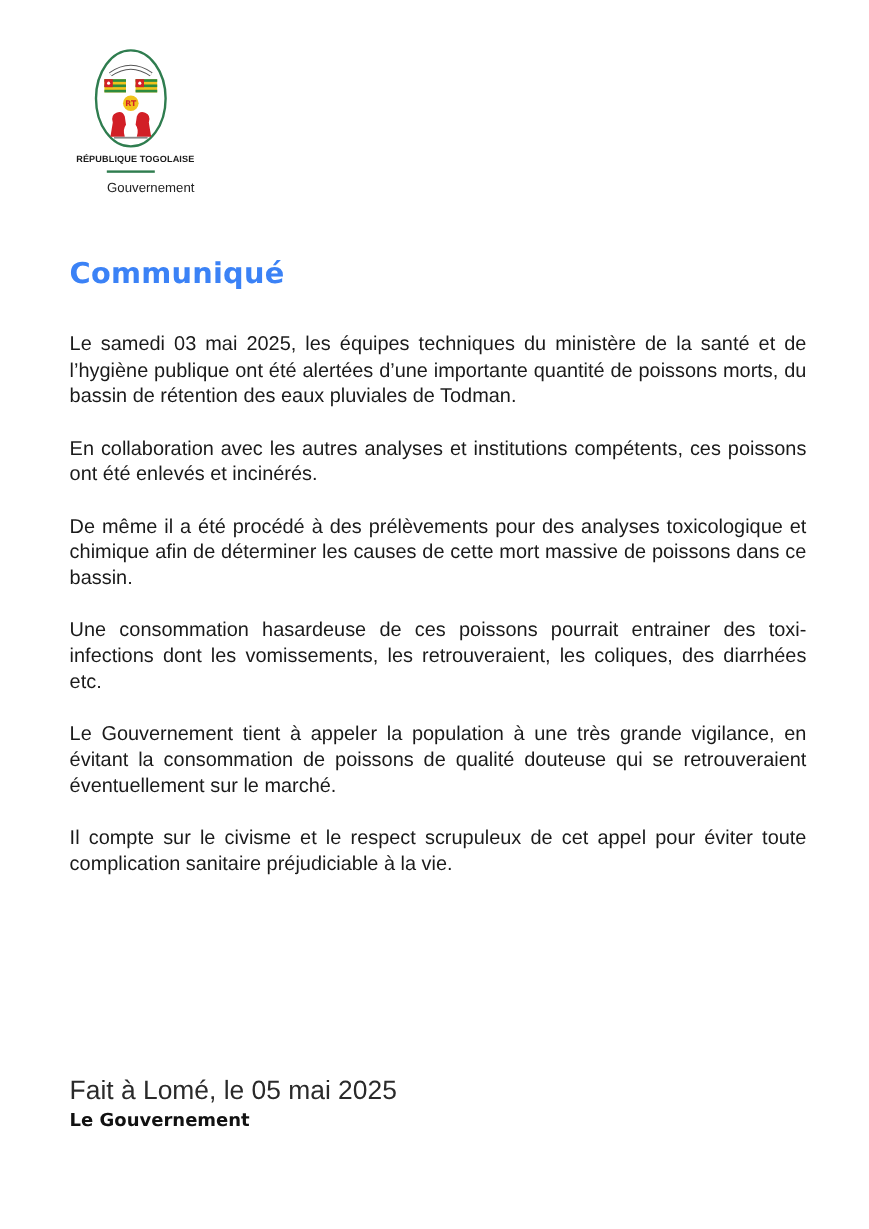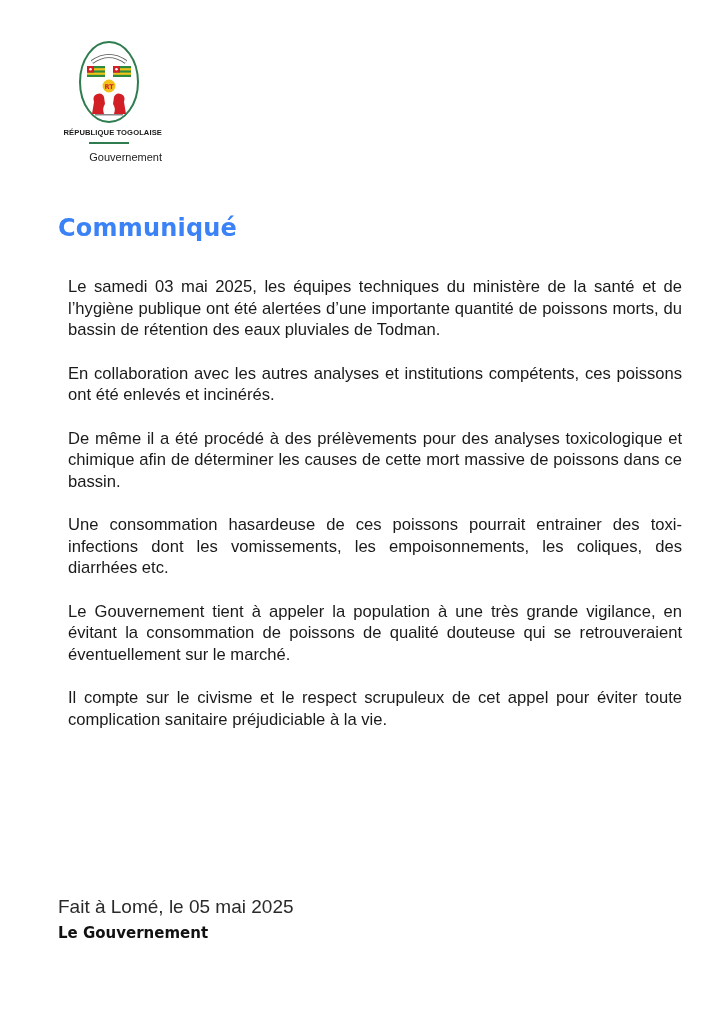--- a/index.html
+++ b/index.html
@@ -58,36 +58,35 @@
       font-weight: bold;
       font-size: 24px;
       color: #3b82f6;
       letter-spacing: 0.2px;
     }
     .body-text {
       position: absolute;
       left: 58px;
       top: 276px;
       width: 614px;
-      margin-left: 10px;
     }
     .para {
       margin: 0 0 22px 0;
       font-family: "Liberation Sans", sans-serif;
       font-size: 16.6px;
       line-height: 21.5px;
       text-align: justify;
       color: #1a1a1a;
     }
     .footer-place {
       position: absolute;
       left: 58px;
       top: 896px;
       font-family: "Liberation Sans", sans-serif;
-      font-size: 19px;
+      font-size: 22px;
       color: #2a2a2a;
       white-space: nowrap;
     }
     .footer-sign {
       position: absolute;
       left: 58px;
       top: 924px;
       font-family: "DejaVu Sans", sans-serif;
       font-weight: bold;
       font-size: 15px;
@@ -134,19 +133,19 @@
   <div class="green-rule"></div>
   <div class="gouv-label">Gouvernement</div>
 </div>
 
 <h1 class="title">Communiqué</h1>
 
 <div class="body-text">
   <p class="para">Le samedi 03 mai 2025, les équipes techniques du ministère de la santé et de l’hygiène publique ont été alertées d’une importante quantité de poissons morts, du bassin de rétention des eaux pluviales de Todman.</p>
   <p class="para">En collaboration avec les autres analyses et institutions compétents, ces poissons ont été enlevés et incinérés.</p>
   <p class="para">De même il a été procédé à des prélèvements pour des analyses toxicologique et chimique afin de déterminer les causes  de cette mort massive de poissons dans ce bassin.</p>
-  <p class="para">Une consommation hasardeuse de ces poissons pourrait entrainer des toxi-infections dont les vomissements, les empoisonnements, les coliques, des diarrhées etc.</p>
+  <p class="para">Une consommation hasardeuse de ces poissons pourrait entrainer des toxi-infections dont les vomissements, les retrouveraient, les coliques, des diarrhées etc.</p>
   <p class="para">Le Gouvernement tient à appeler la population à une très grande vigilance, en évitant la consommation de poissons de qualité douteuse qui se retrouveraient éventuellement sur le marché.</p>
   <p class="para">Il compte sur le civisme et le respect scrupuleux de cet appel  pour éviter toute complication sanitaire préjudiciable à la vie.</p>
 </div>
 
 <div class="footer-place">Fait à Lomé, le 05 mai 2025</div>
 <div class="footer-sign">Le Gouvernement</div>
 
 </body></html>

